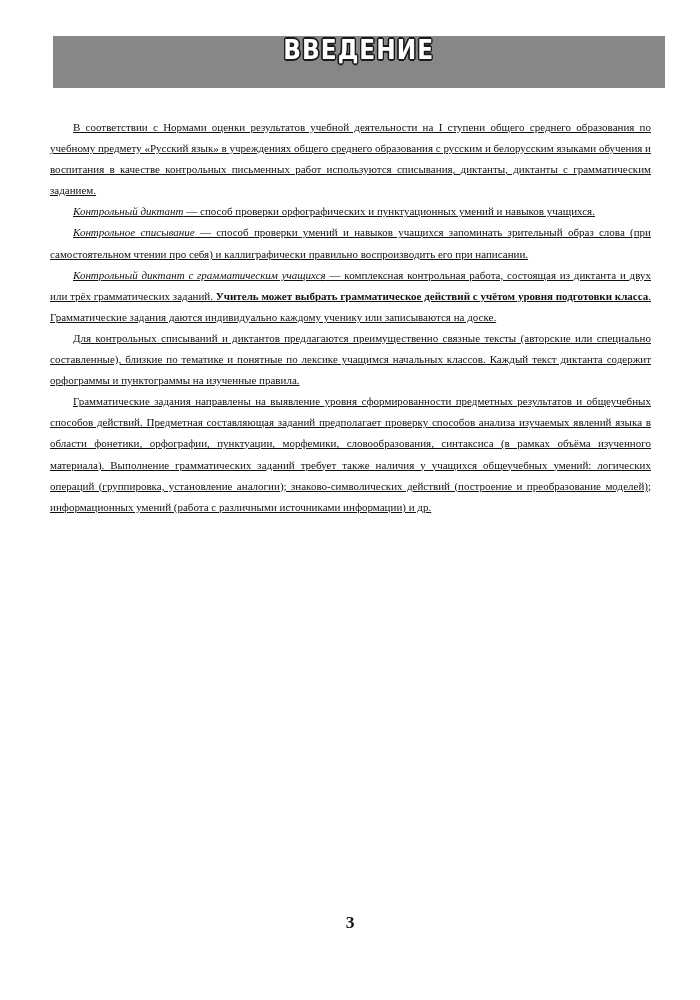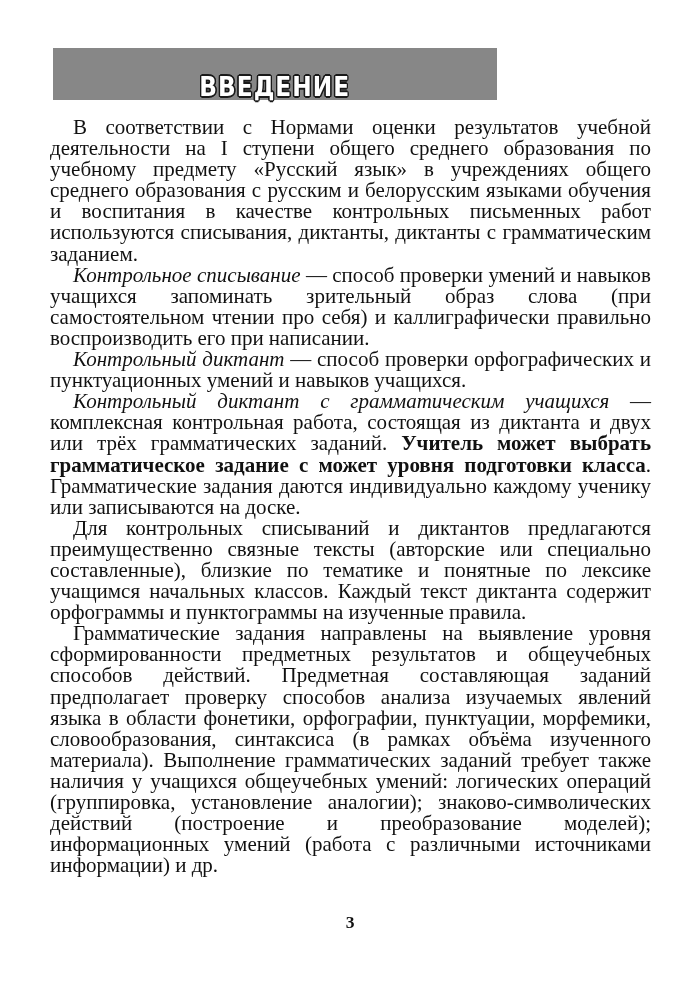--- a/index.html
+++ b/index.html
@@ -21,26 +21,26 @@
     left: 0; top: 0;
     width: 700px;
     height: 1000px;
     background: #ffffff;
   }
 
   
   .banner {
     position: absolute;
     left: 53px;
-    top: 48px;
-    width: 444px;
+    top: 36px;
+    width: 612px;
     height: 52px;
     background: #878787;
     display: flex;
-    align-items: flex-end;
+    align-items: flex-start;
     justify-content: center;
   }
   .banner-title {
     font-family: "DejaVu Sans", sans-serif;
     font-weight: bold;
     font-size: 27px;
     letter-spacing: 1.2px;
     color: #ffffff;
     line-height: 1;
     transform: scaleX(0.86);
@@ -60,27 +60,28 @@
   
   .body-col {
     position: absolute;
     left: 50px;
     top: 117px;
     width: 601px;
   }
 
   p.para {
     margin: 0;
-    font-size: 21px;
+    font-size: 11px;
     line-height: 21.1px;
     text-align: justify;
     text-justify: inter-word;
     text-indent: 23px;
     hyphens: manual;
     word-spacing: 0px;
+    text-decoration: underline;
   }
 
   em.lead {
     font-style: italic;
   }
   strong.emph {
     font-weight: bold;
   }
 
   
@@ -104,30 +105,30 @@
     <div class="banner-title">ВВЕДЕНИЕ</div>
   </div>
 
   <div class="body-col">
 
     <p class="para">
       <span>В соответствии с Нормами оценки результатов учебной деятельности на I ступени общего среднего образования по учебному предмету «Русский язык» в учреждениях общего среднего образования с русским и белорусским языками обучения и воспитания в качестве контрольных письменных работ используются списывания, диктанты, диктанты с грамматическим заданием.</span>
     </p>
 
     <p class="para">
-      <em class="lead">Контрольное списывание</em><span> — способ проверки умений и навыков учащихся запоминать зрительный образ слова (при самостоятельном чтении про себя) и каллиграфически правильно воспроизводить его при написании.</span>
+      <em class="lead">Контрольный диктант</em><span> — способ проверки орфографических и пунктуационных умений и навыков учащихся.</span>
     </p>
 
     <p class="para">
-      <em class="lead">Контрольный диктант</em><span> — способ проверки орфографических и пунктуационных умений и навыков учащихся.</span>
+      <em class="lead">Контрольное списывание</em><span> — способ проверки умений и навыков учащихся запоминать зрительный образ слова (при самостоятельном чтении про себя) и каллиграфически правильно воспроизводить его при написании.</span>
     </p>
 
 
     <p class="para">
-      <em class="lead">Контрольный диктант с грамматическим учащихся</em><span> — комплексная контрольная работа, состоящая из диктанта и двух или трёх грамматических заданий. </span><strong class="emph">Учитель может выбрать грамматическое задание с может уровня подготовки класса</strong><span>. Грамматические задания даются индивидуально каждому ученику или записываются на доске.</span>
+      <em class="lead">Контрольный диктант с грамматическим учащихся</em><span> — комплексная контрольная работа, состоящая из диктанта и двух или трёх грамматических заданий. </span><strong class="emph">Учитель может выбрать грамматическое действий с учётом уровня подготовки класса</strong><span>. Грамматические задания даются индивидуально каждому ученику или записываются на доске.</span>
     </p>
 
     <p class="para">
       <span>Для контрольных списываний и диктантов предлагаются преимущественно связные тексты (авторские или специально составленные), близкие по тематике и понятные по лексике учащимся начальных классов. Каждый текст диктанта содержит орфограммы и пунктограммы на изученные правила.</span>
     </p>
 
     <p class="para">
       <span>Грамматические задания направлены на выявление уровня сформированности предметных результатов и общеучебных способов действий. Предметная составляющая заданий предполагает проверку способов анализа изучаемых явлений языка в области фонетики, орфографии, пунктуации, морфемики, словообразования, синтаксиса (в рамках объёма изученного материала). Выполнение грамматических заданий требует также наличия у учащихся общеучебных умений: логических операций (группировка, установление аналогии); знаково-символических действий (построение и преобразование моделей); информационных умений (работа с различными источниками информации) и др.</span>
     </p>
 

